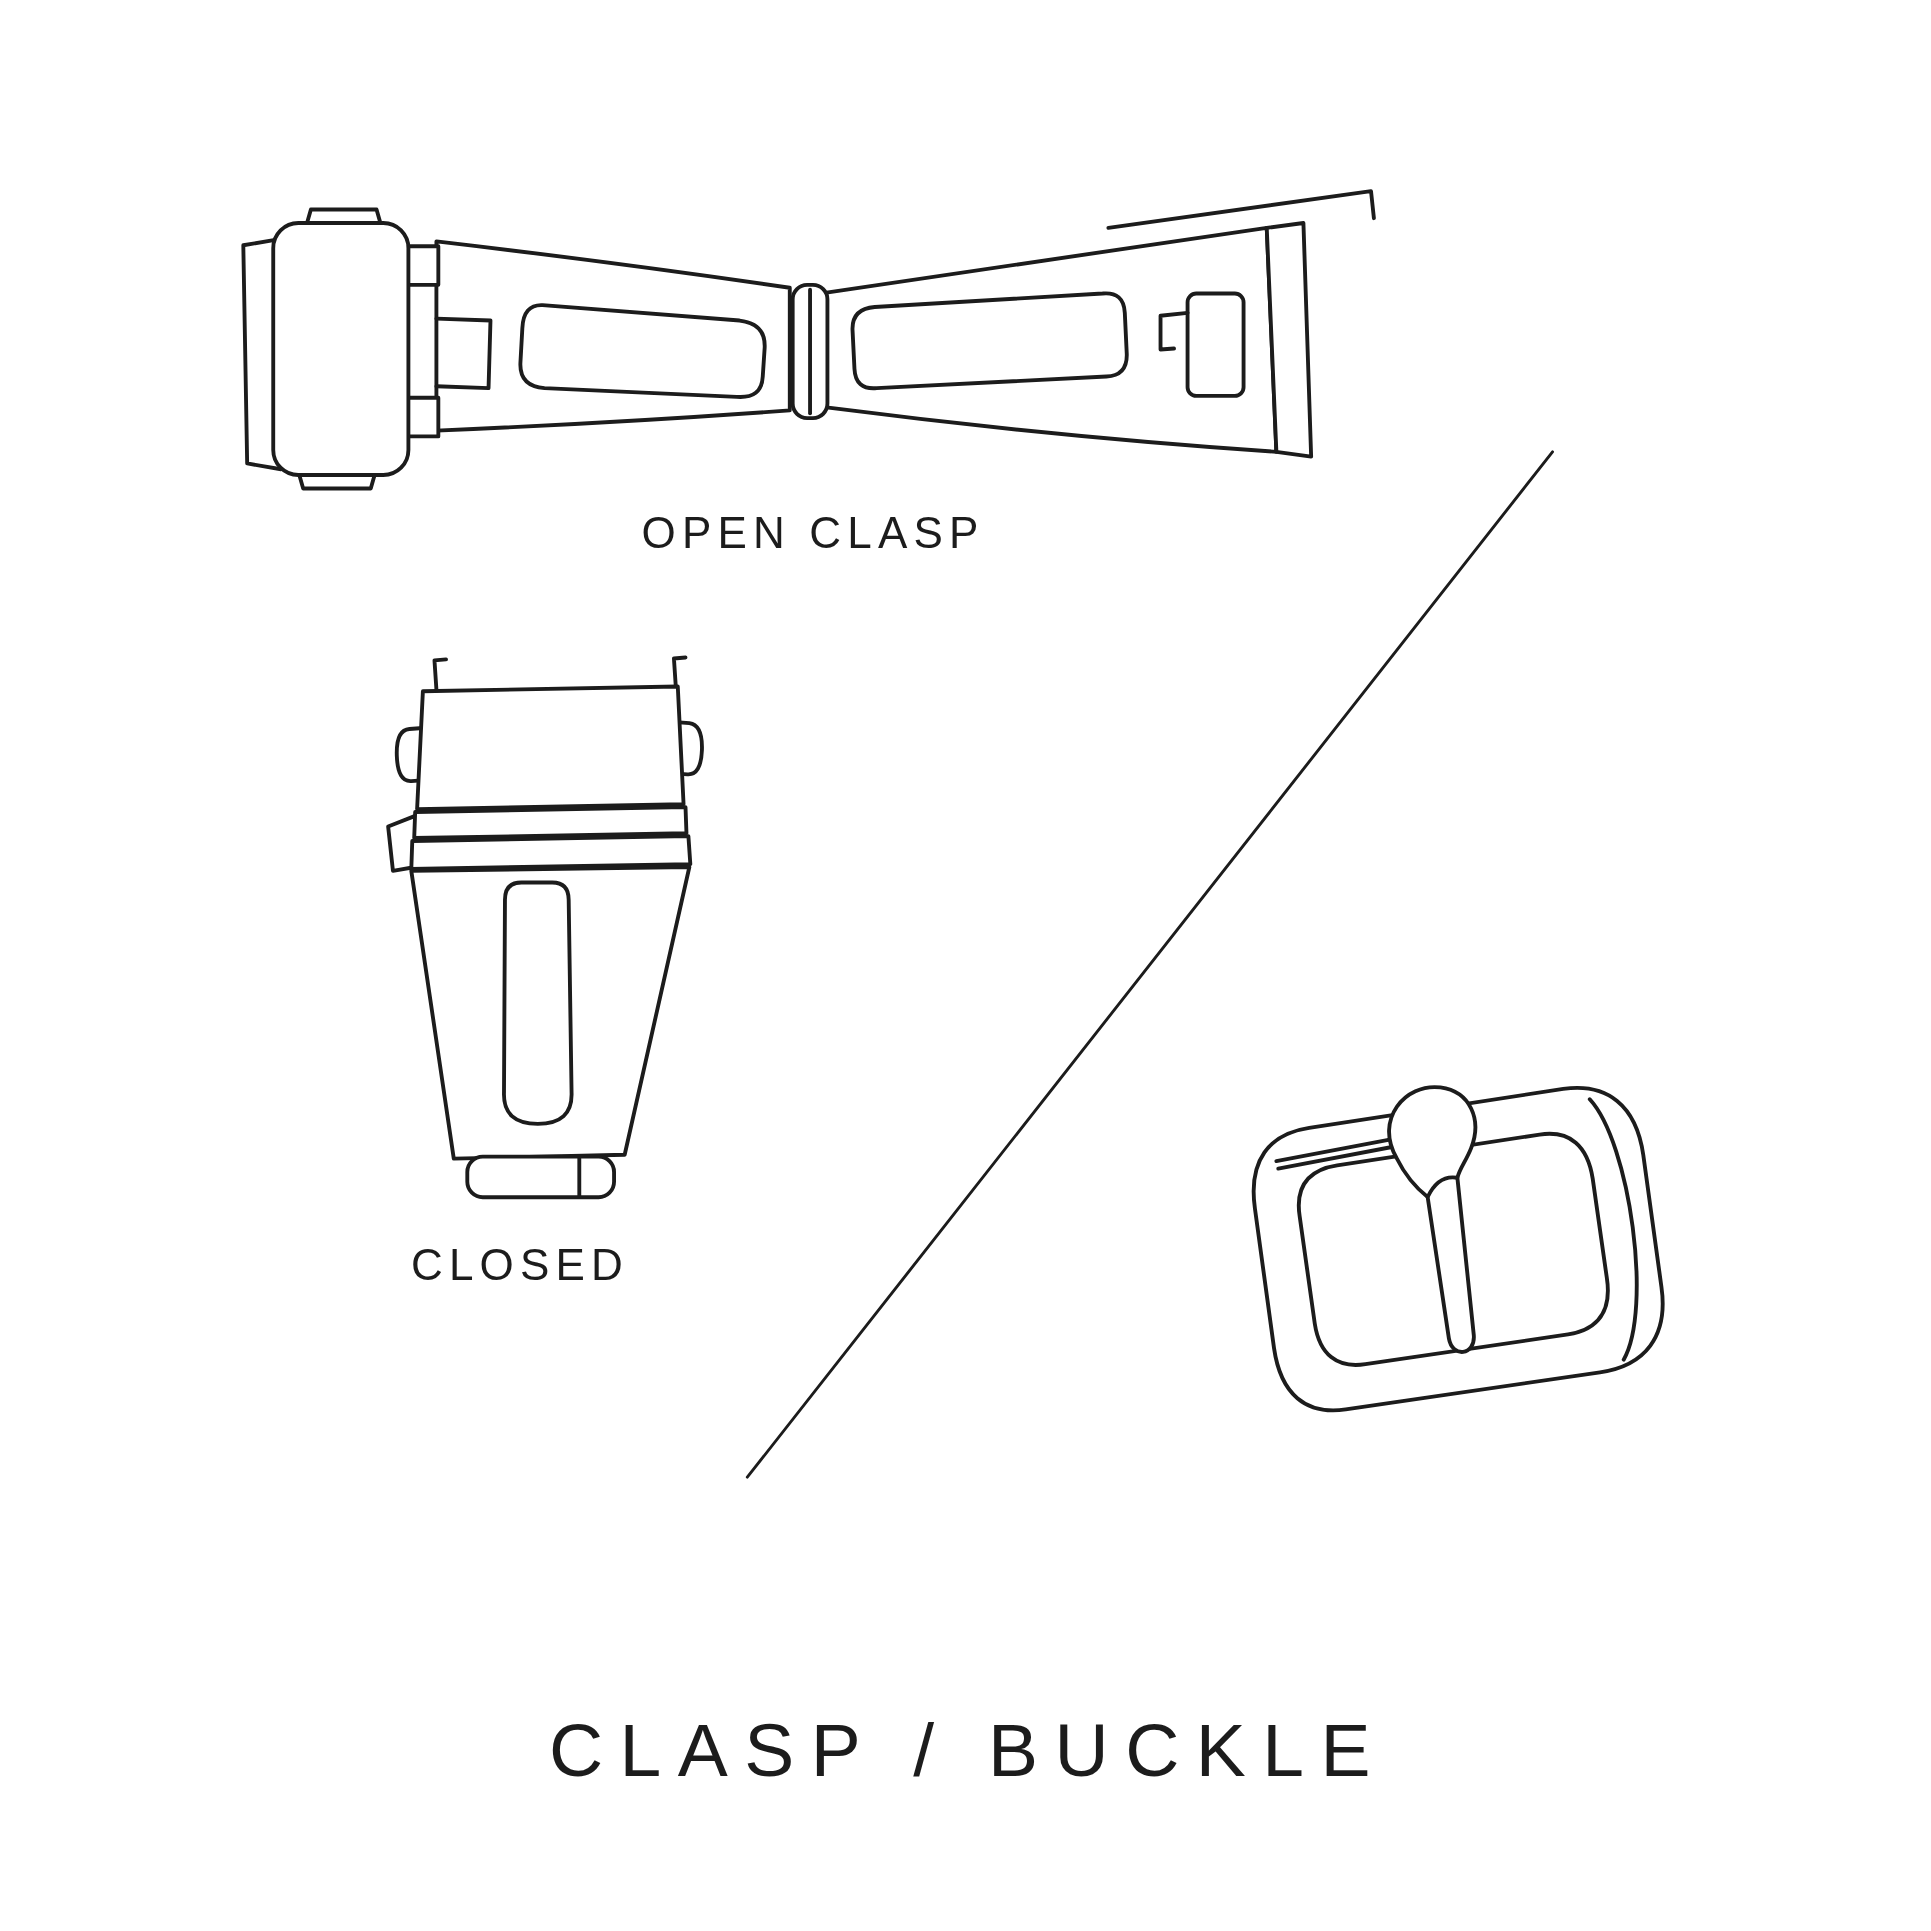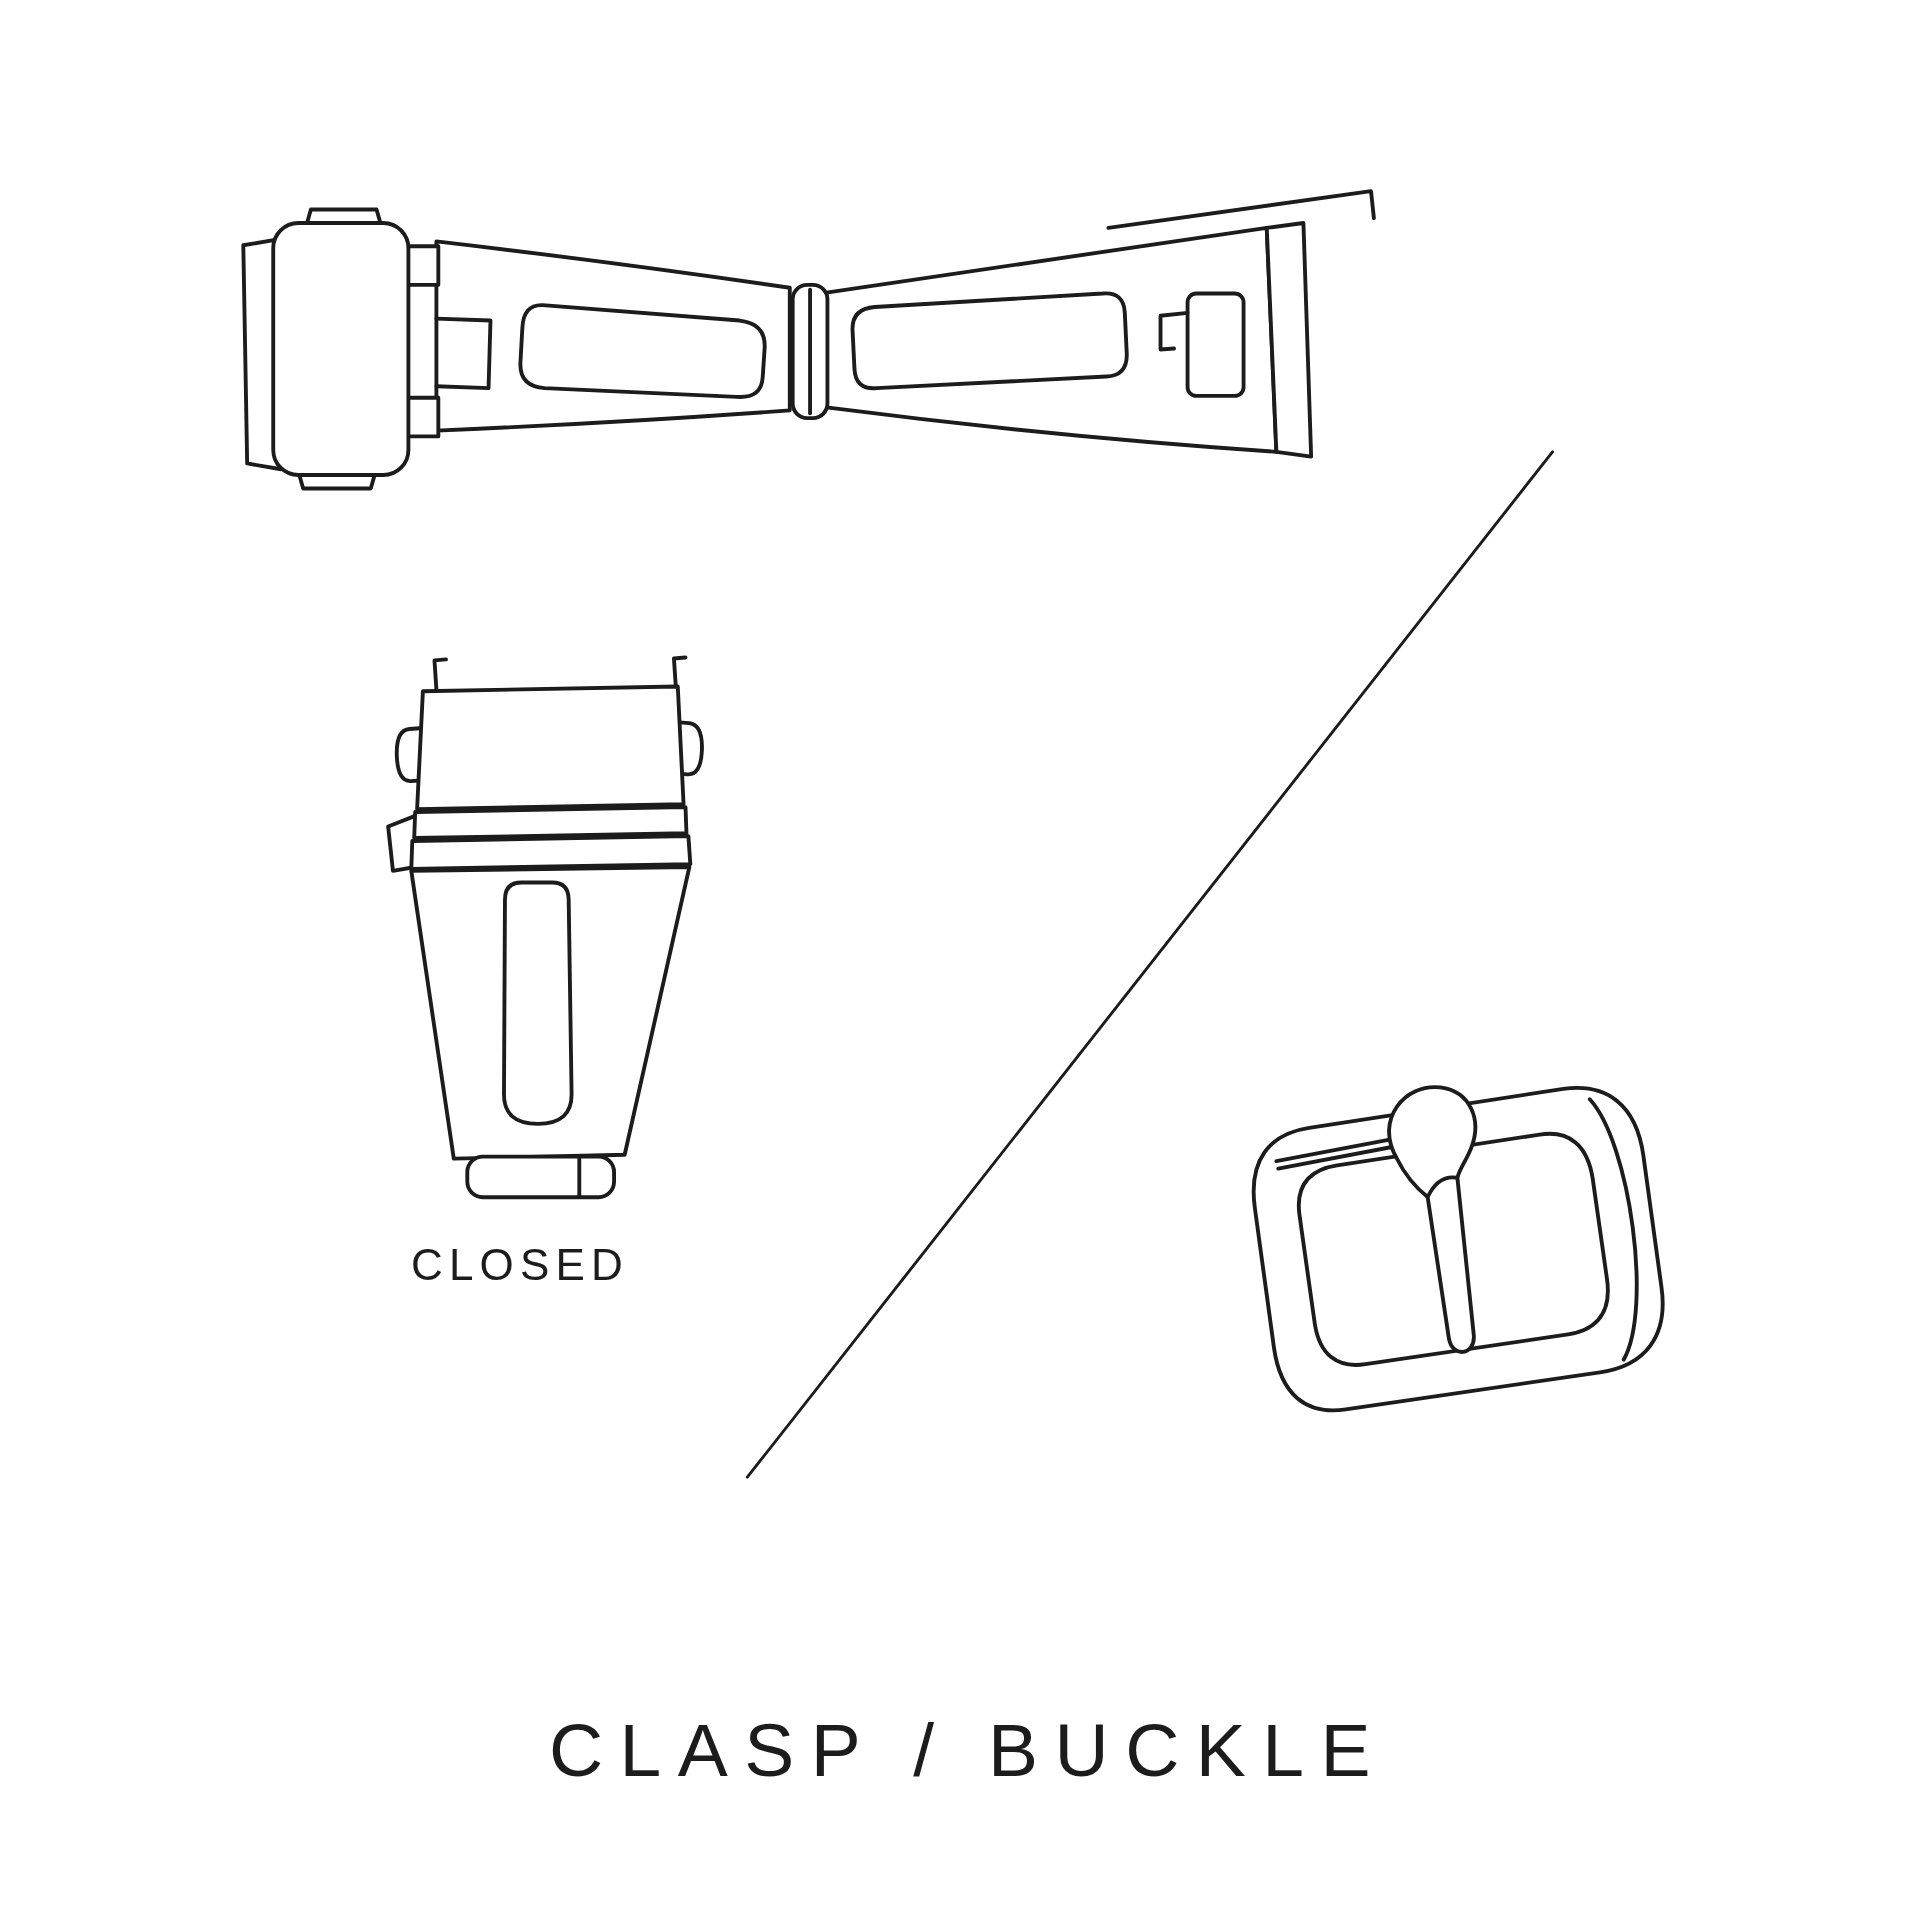--- a/index.html
+++ b/index.html
@@ -112,19 +112,20 @@
       <path d="M 26,34 L 148,26 M 27,42 L 148,34"></path>
 
       <circle cx="160" cy="30" r="11"></circle>
 
       <path fill="#ffffff" d="M 150,46 C 132,4 168,-30 204,-21 C 234,-13 243,17 228,45 C 221,58 214,64 210,74 L 207,238 C 206,259 182,259 181,238 L 177,90 C 165,78 156,63 150,46 Z"></path>
 
       <path d="M 177,90 C 186,76 197,70 210,74"></path>
     </g>
   </svg>
 
+  <div class="label" style="left:813px; top:508px;">OPEN CLASP</div>
 
   <div class="label" style="left:520px; top:1240px;">CLOSED</div>
 
   <div class="title" style="left:968px; top:1707px;">CLASP / BUCKLE</div>
 
 </div>
 
 
 </body></html>

